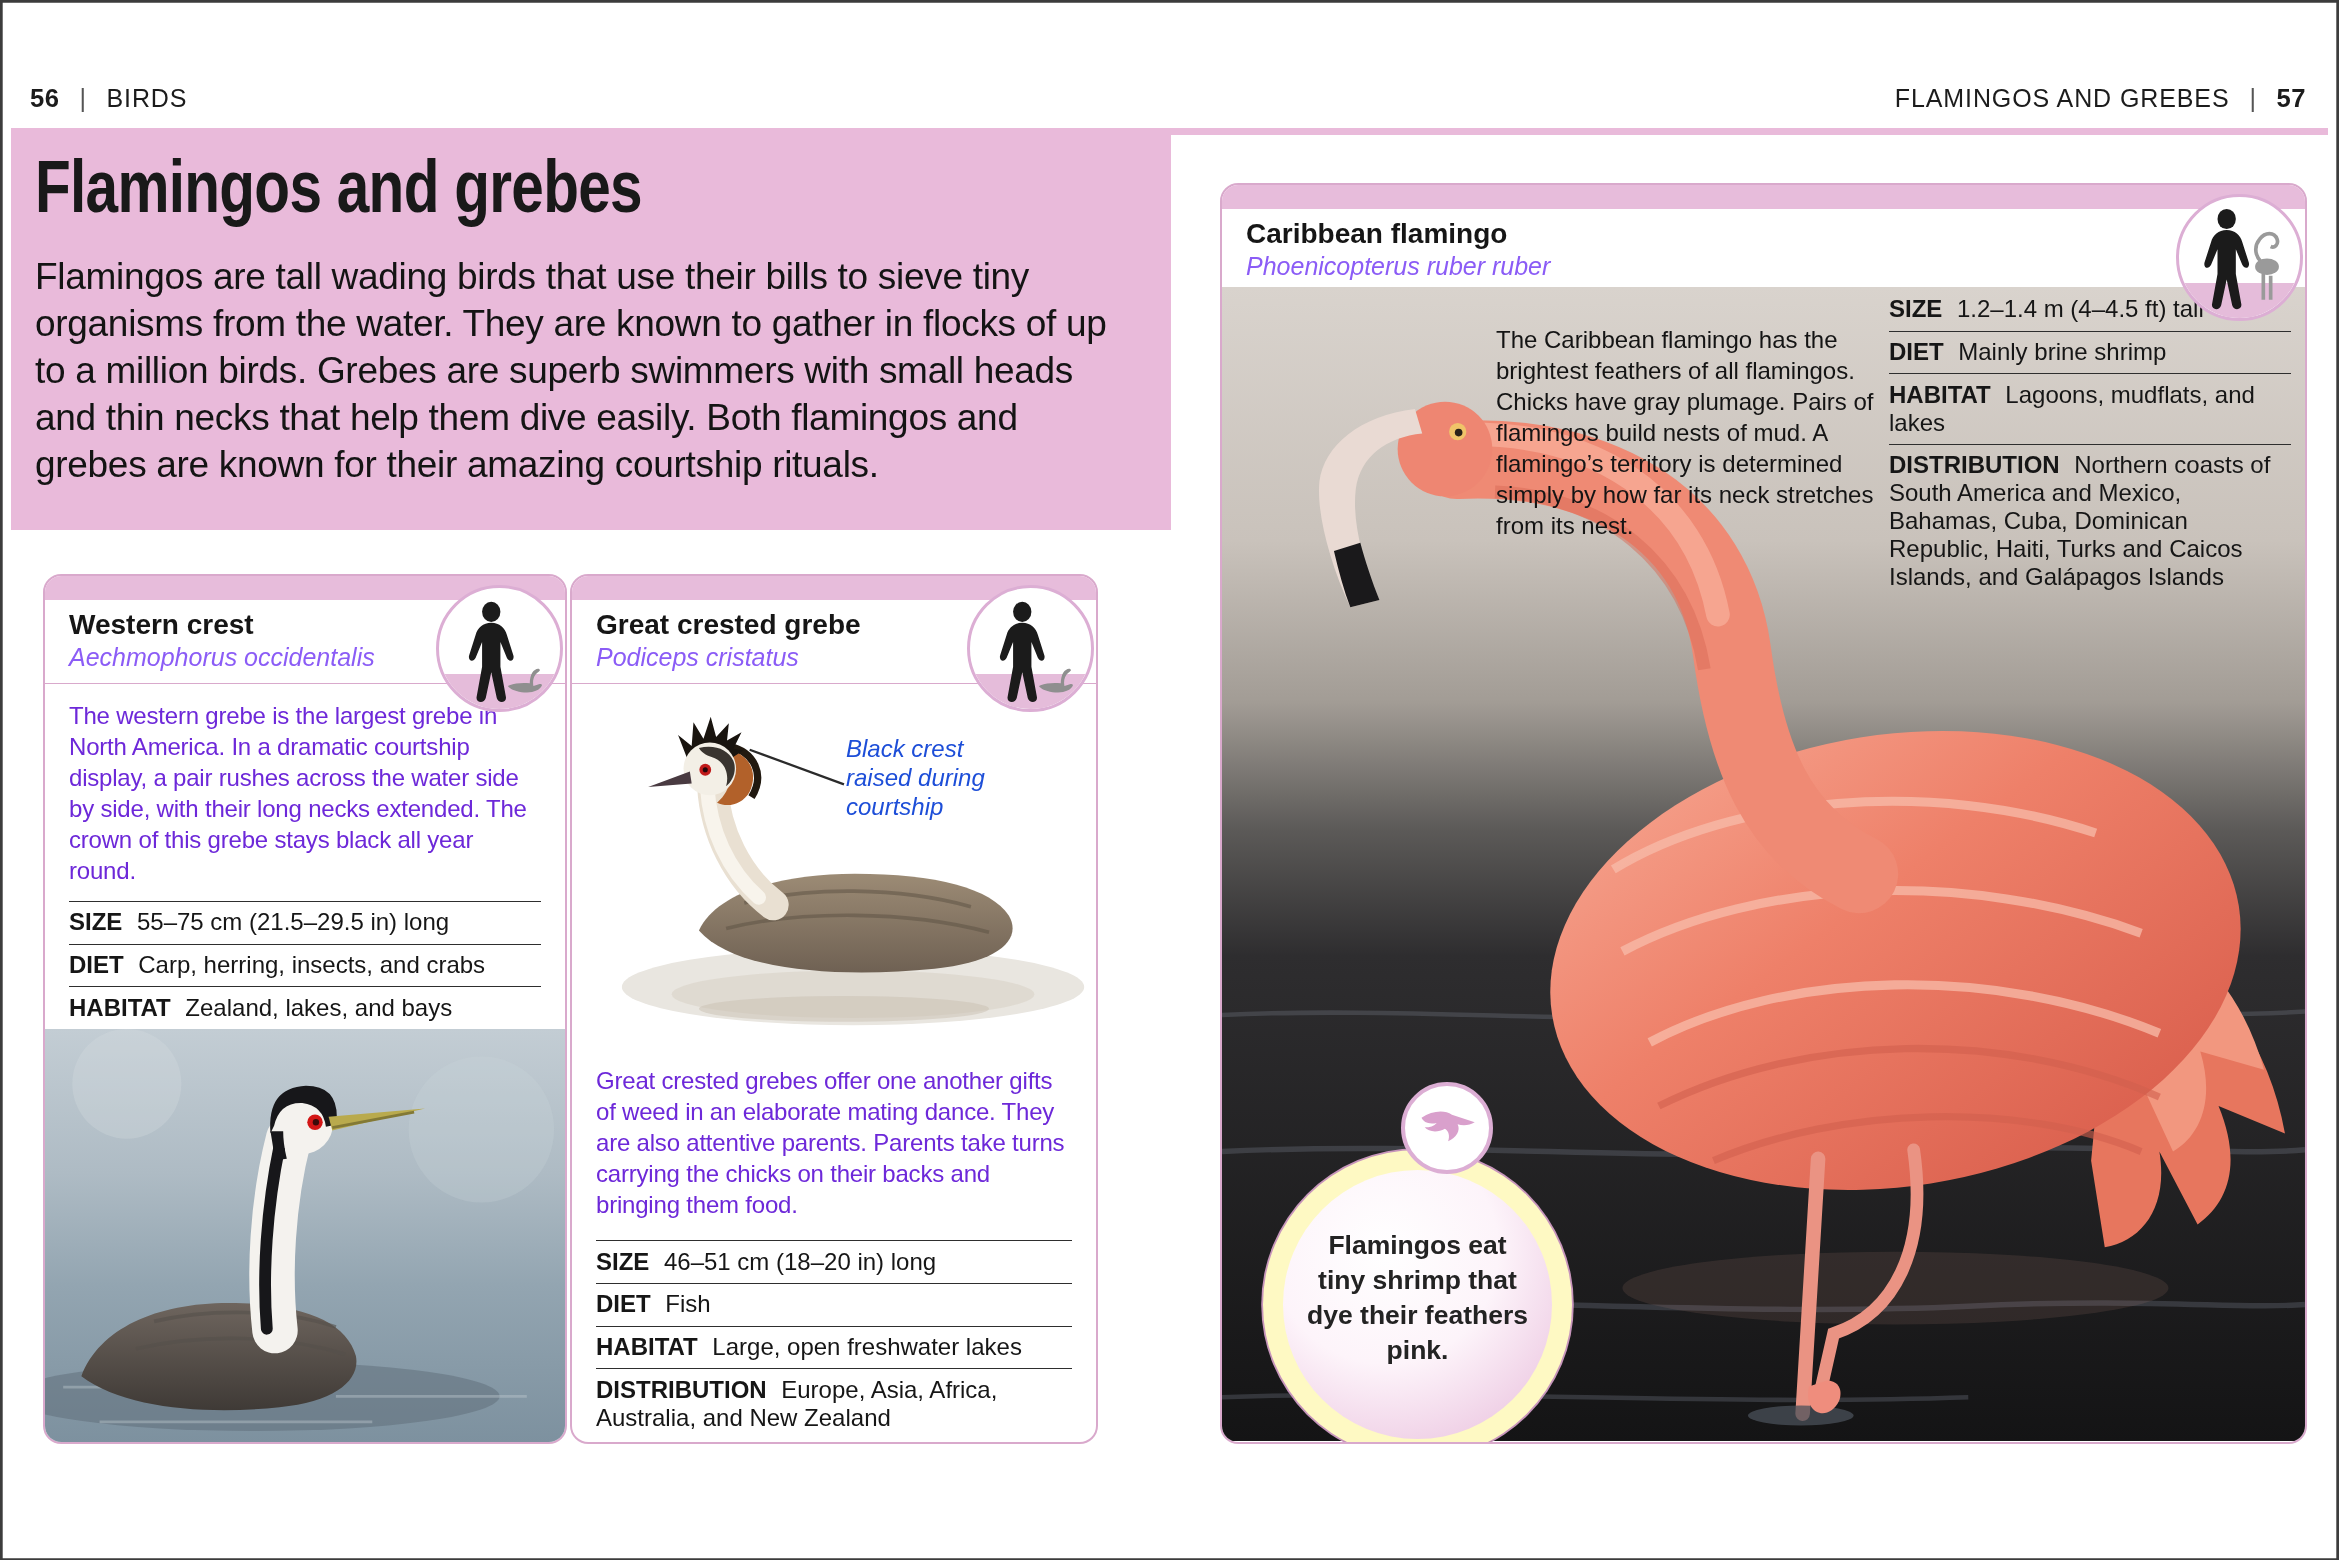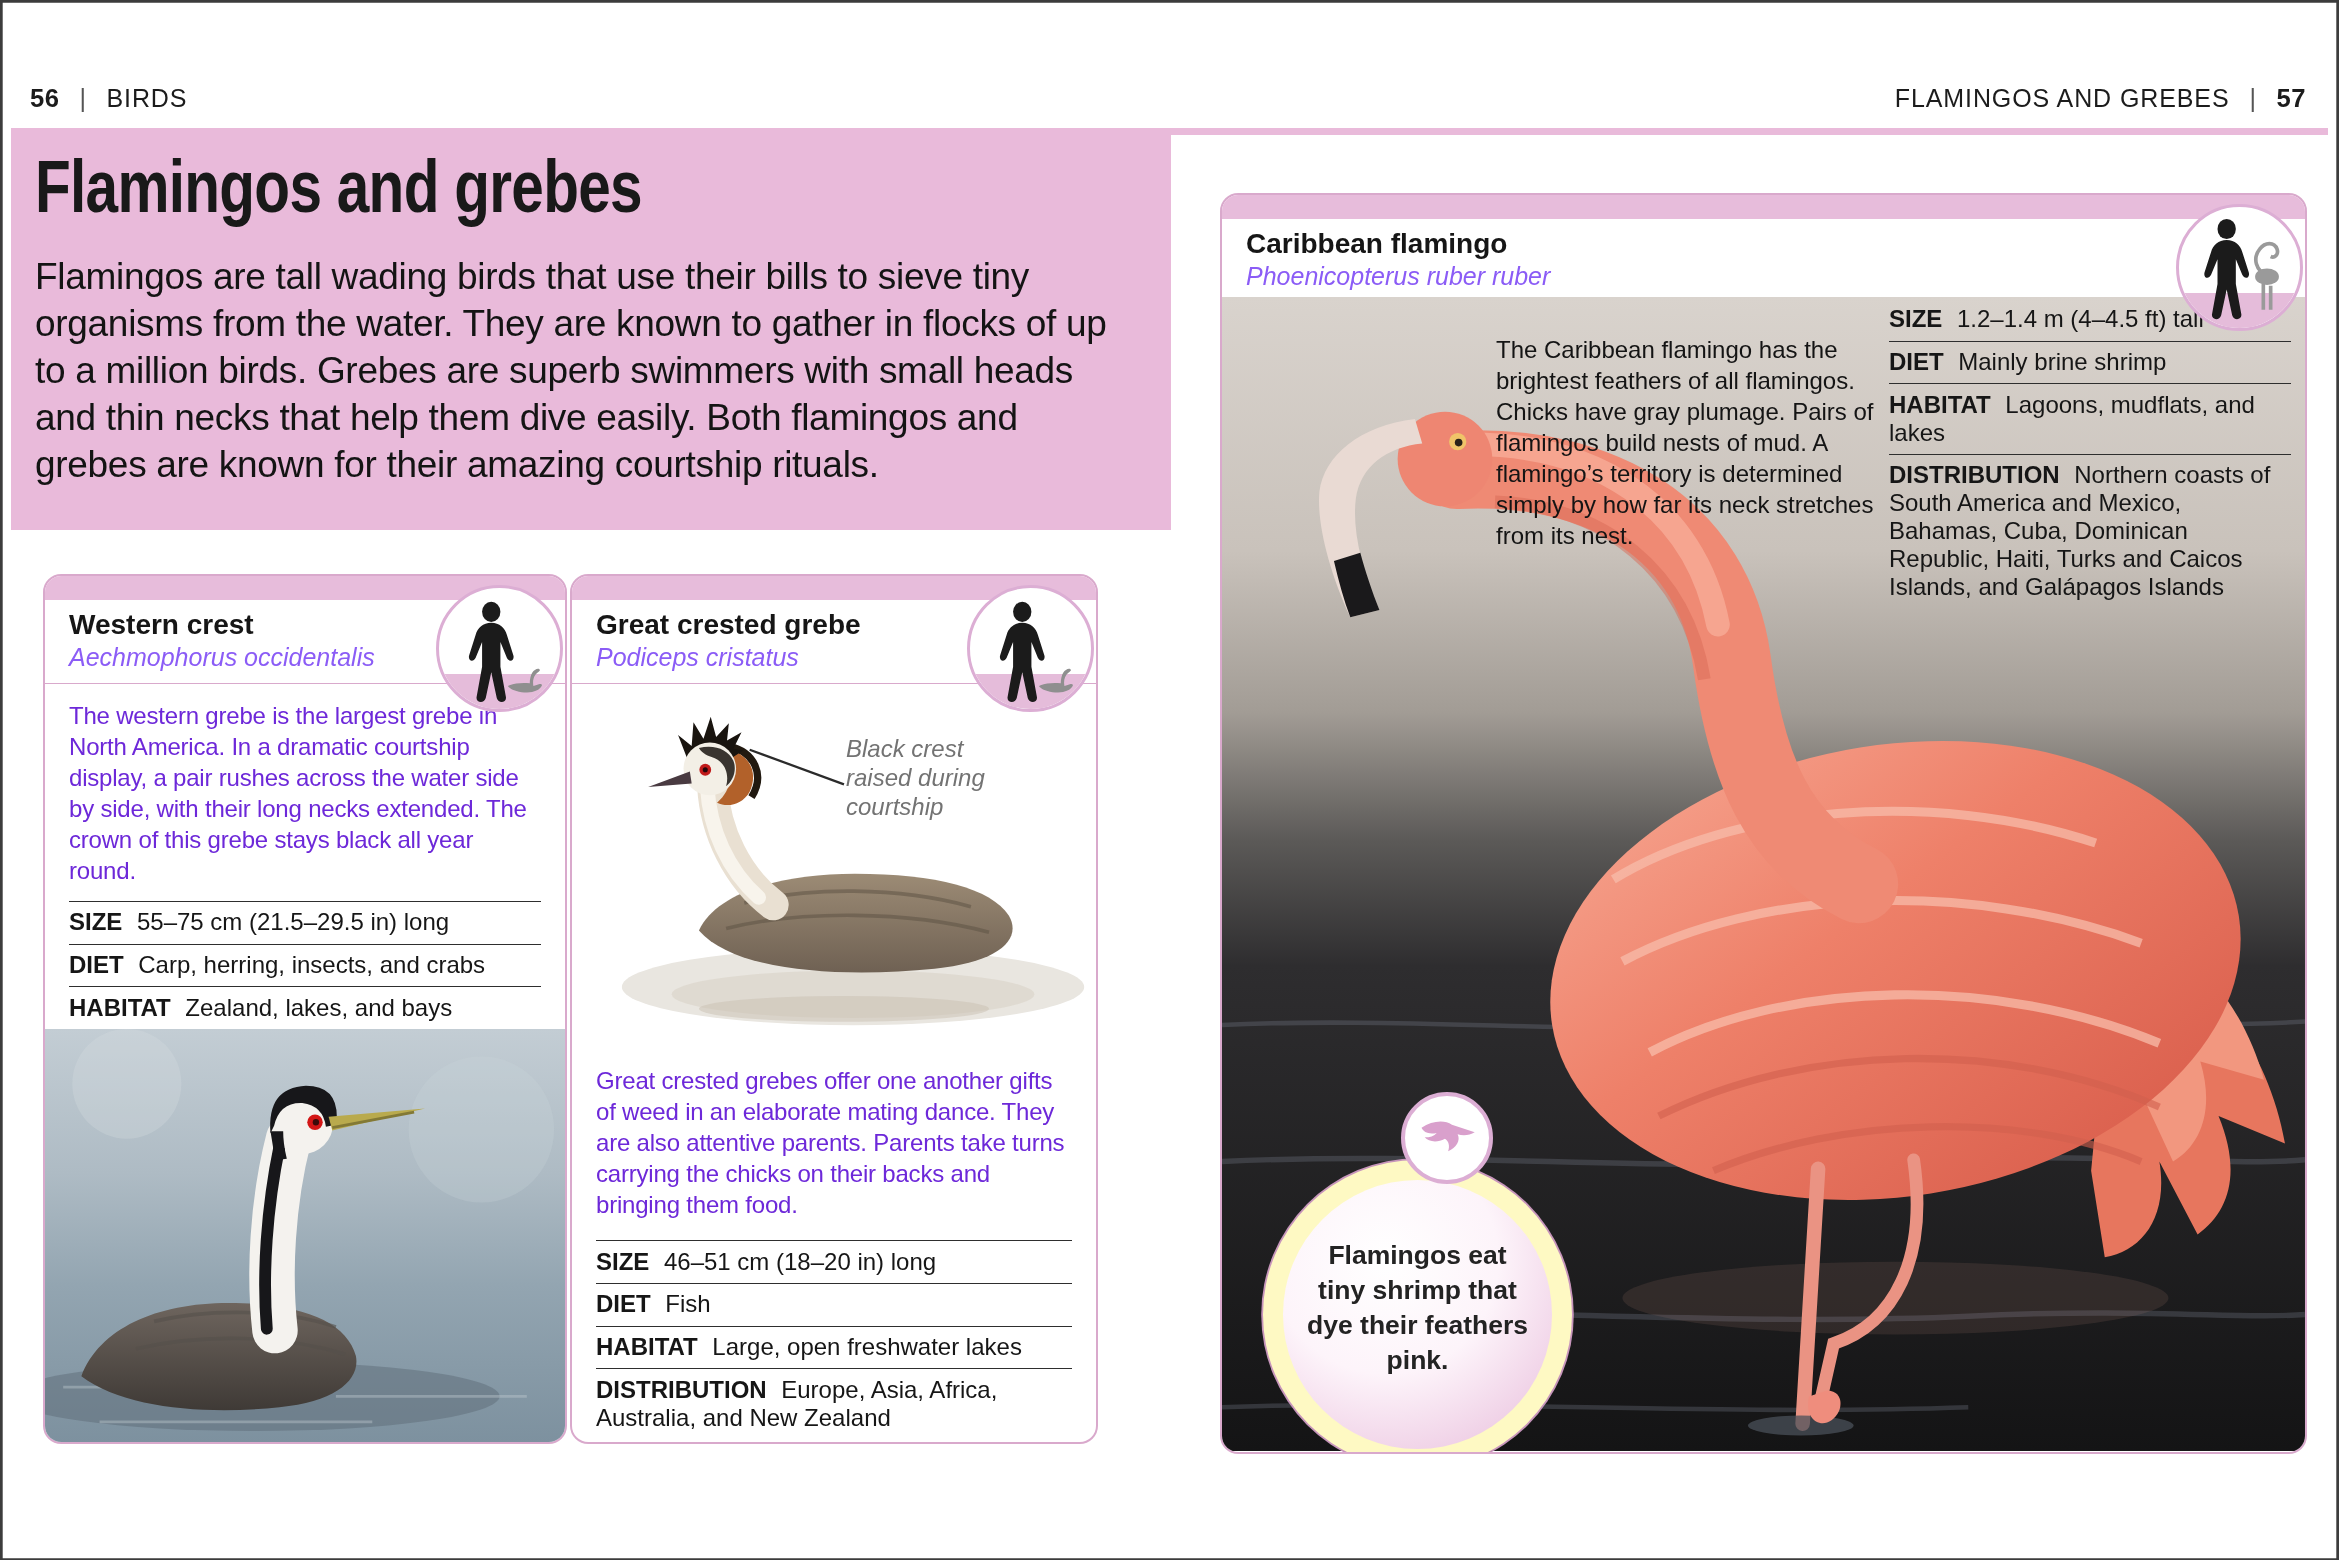--- a/index.html
+++ b/index.html
@@ -40,21 +40,21 @@
   .badge .ground{position:absolute;left:0;right:0;bottom:0;height:29%;background:#e5bcda;}
   .badge svg{position:absolute;left:0;top:0;width:100%;height:100%;}
 
   
   .photo{position:absolute;left:0;right:0;}
   .photo svg{display:block;width:100%;height:100%;}
   .wg-photo{bottom:0;height:413px;}
   .gc-photo{position:relative;height:365px;margin-top:0;}
   .fl-photo{position:absolute;left:0;right:0;top:102px;bottom:0;z-index:0;}
 
-  .annot{position:absolute;left:274px;top:50px;width:174px;font-size:24px;line-height:29px;font-style:italic;color:#737373;z-index:3;}
+  .annot{position:absolute;left:274px;top:50px;width:174px;font-size:24px;line-height:29px;font-style:italic;color:#1d4ed8;z-index:3;}
 
   .fl-desc{position:absolute;left:274px;top:115px;width:395px;z-index:2;font-size:24px;line-height:31px;color:#141414;}
   .fl-facts{position:absolute;left:667px;top:104px;width:402px;z-index:2;}
   .fl-facts .fact{background:transparent;}
 
   
   .bubble{position:absolute;left:41px;top:965px;width:309px;height:309px;border-radius:50%;background:#fef9c3;z-index:4;box-shadow:0 0 0 1.8px #c795bb;font-weight:bold;}
   .bubble .inner{position:absolute;inset:20px;border-radius:50%;background:radial-gradient(circle at 38% 30%, #ffffff 0%, #fdf4fa 45%, #f0d2e7 78%, #e2b5d8 100%);display:flex;align-items:center;justify-content:center;text-align:center;}
   .bubble .txt{width:230px;font-size:26.5px;line-height:35px;color:#232323;margin-top:-12.8px;}
   .bubble-icon{position:absolute;left:179px;top:897px;width:84px;height:84px;border-radius:50%;background:#fff;border:4.6px solid #dcaed4;z-index:5;display:flex;align-items:center;justify-content:center;}
@@ -188,21 +188,21 @@
   </div>
   <p class="desc">Great crested grebes offer one another gifts of weed in an elaborate mating dance. They are also attentive parents. Parents take turns carrying the chicks on their backs and bringing them food.</p>
   <div class="facts" style="margin-top:20px;">
     <div class="fact"><span class="lbl">SIZE</span><span>46–51 cm (18–20 in) long</span></div>
     <div class="fact"><span class="lbl">DIET</span><span>Fish</span></div>
     <div class="fact"><span class="lbl">HABITAT</span><span>Large, open freshwater lakes</span></div>
     <div class="fact"><span class="lbl">DISTRIBUTION</span><span>Europe, Asia, Africa, Australia, and New Zealand</span></div>
   </div>
 </div>
 
-<div class="card" style="left:1220px;top:183px;width:1087px;height:1261px;margin-top:10px;">
+<div class="card" style="left:1220px;top:183px;width:1087px;height:1261px;">
   <div class="band"></div>
   <div class="head">
     <h2>Caribbean flamingo</h2>
     <div class="sci">Phoenicopterus ruber ruber</div>
   </div>
   <div class="badge">
     <div class="ground"></div>
     <svg viewBox="0 0 132 132">
       <g fill="#1b1b1b">
         <ellipse cx="52" cy="24" rx="10" ry="11"></ellipse>

